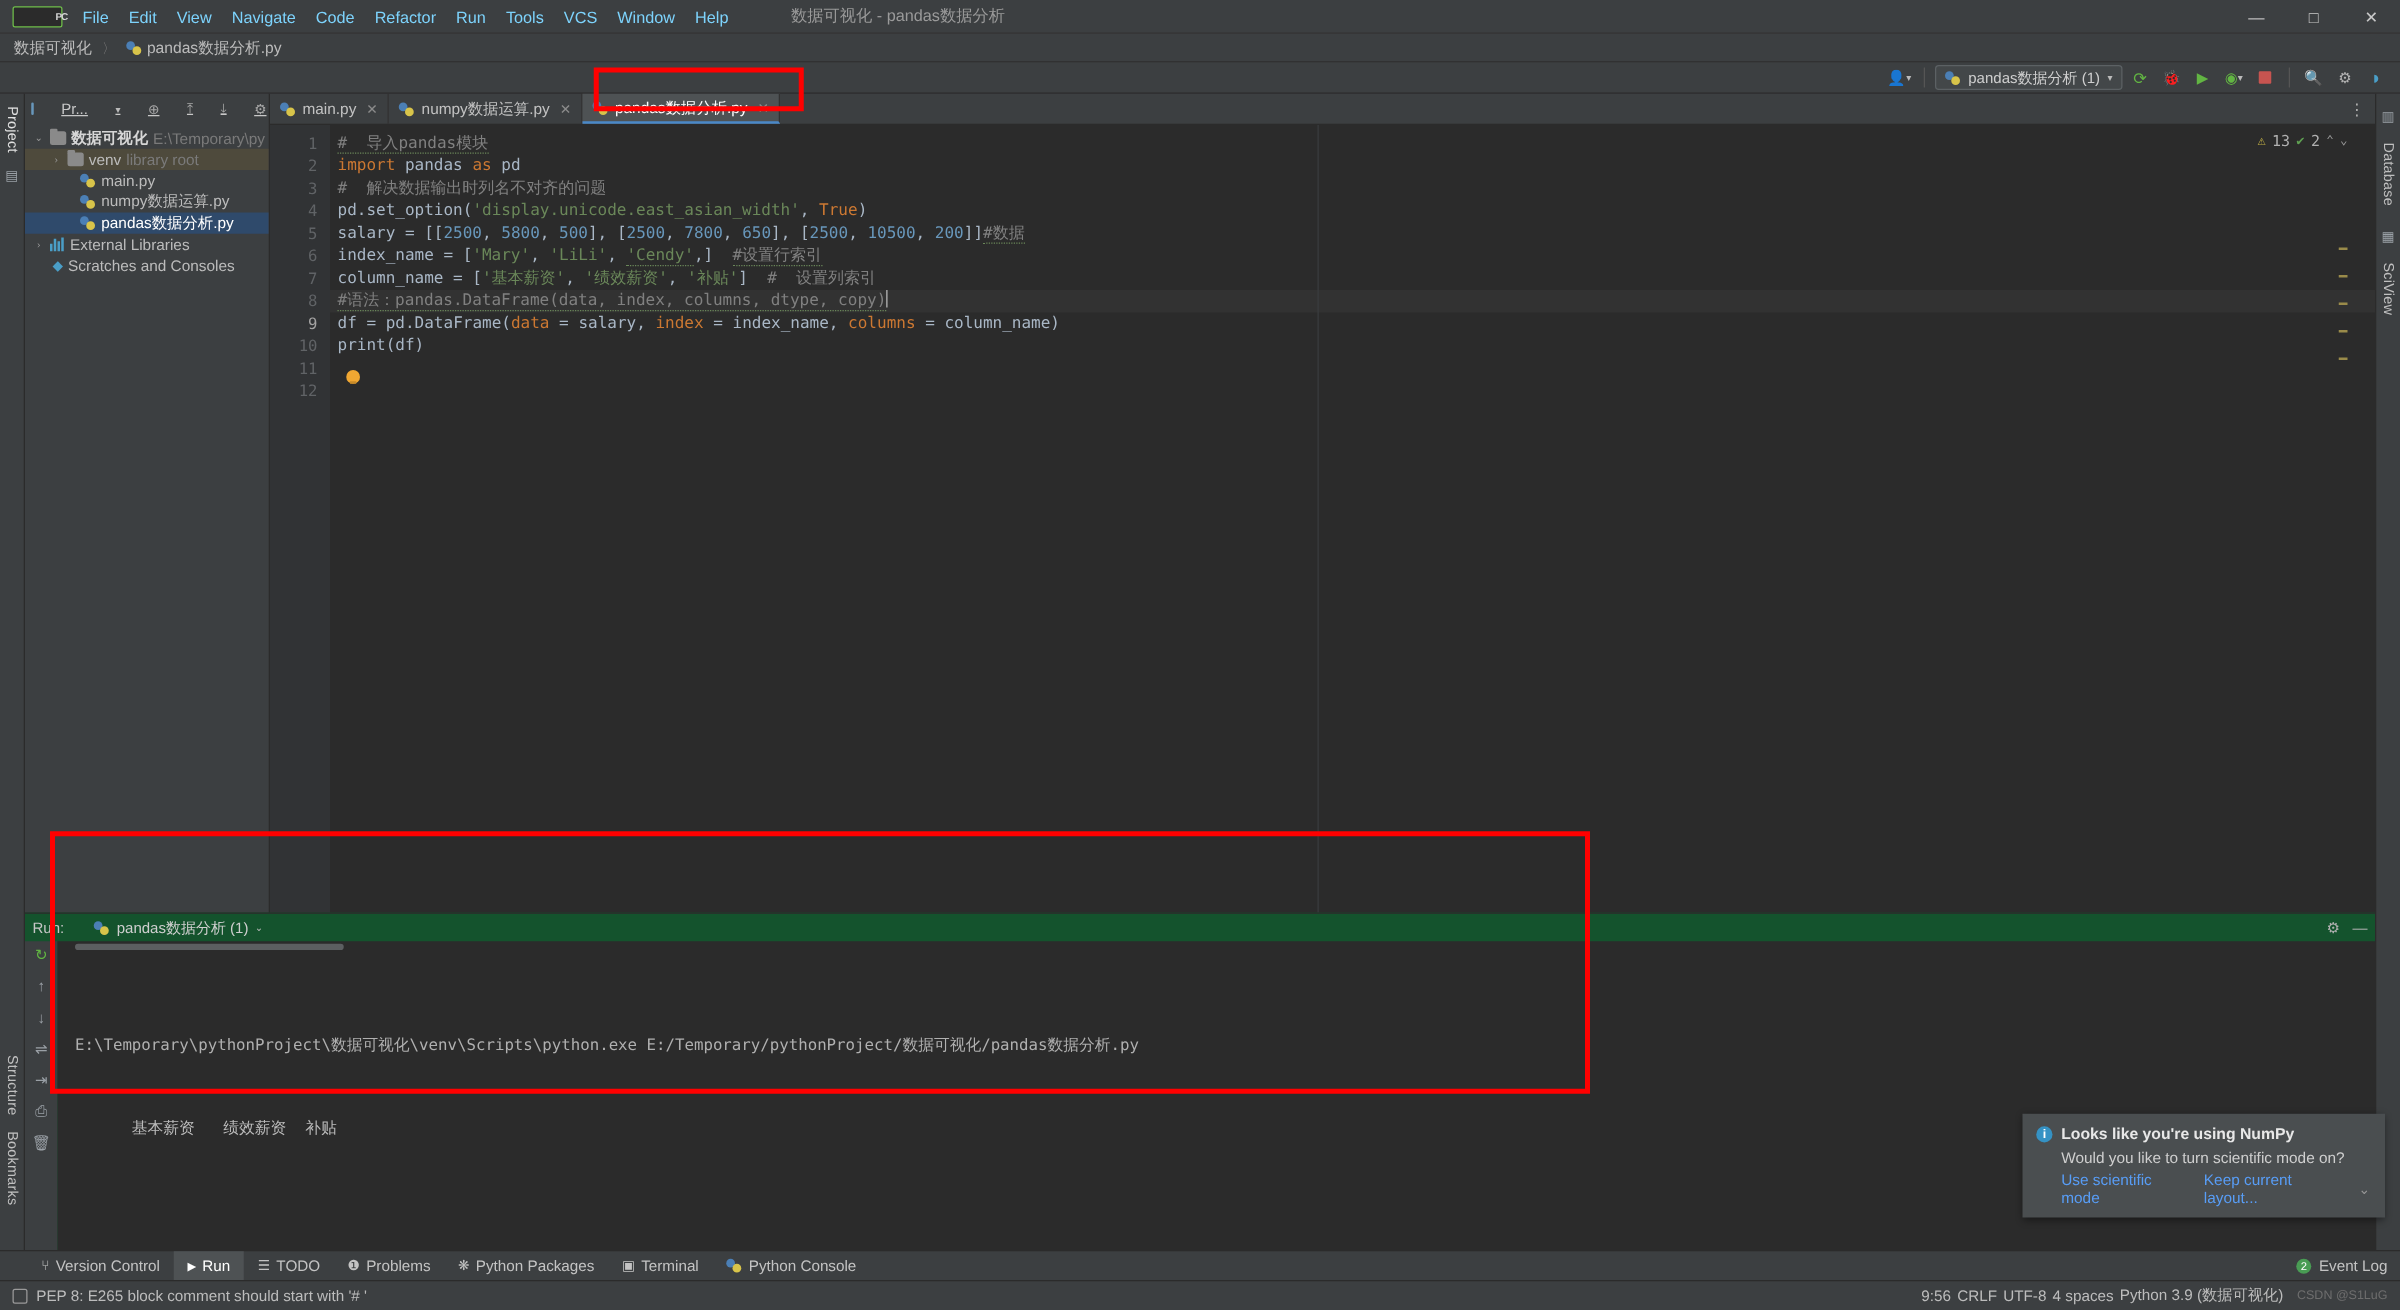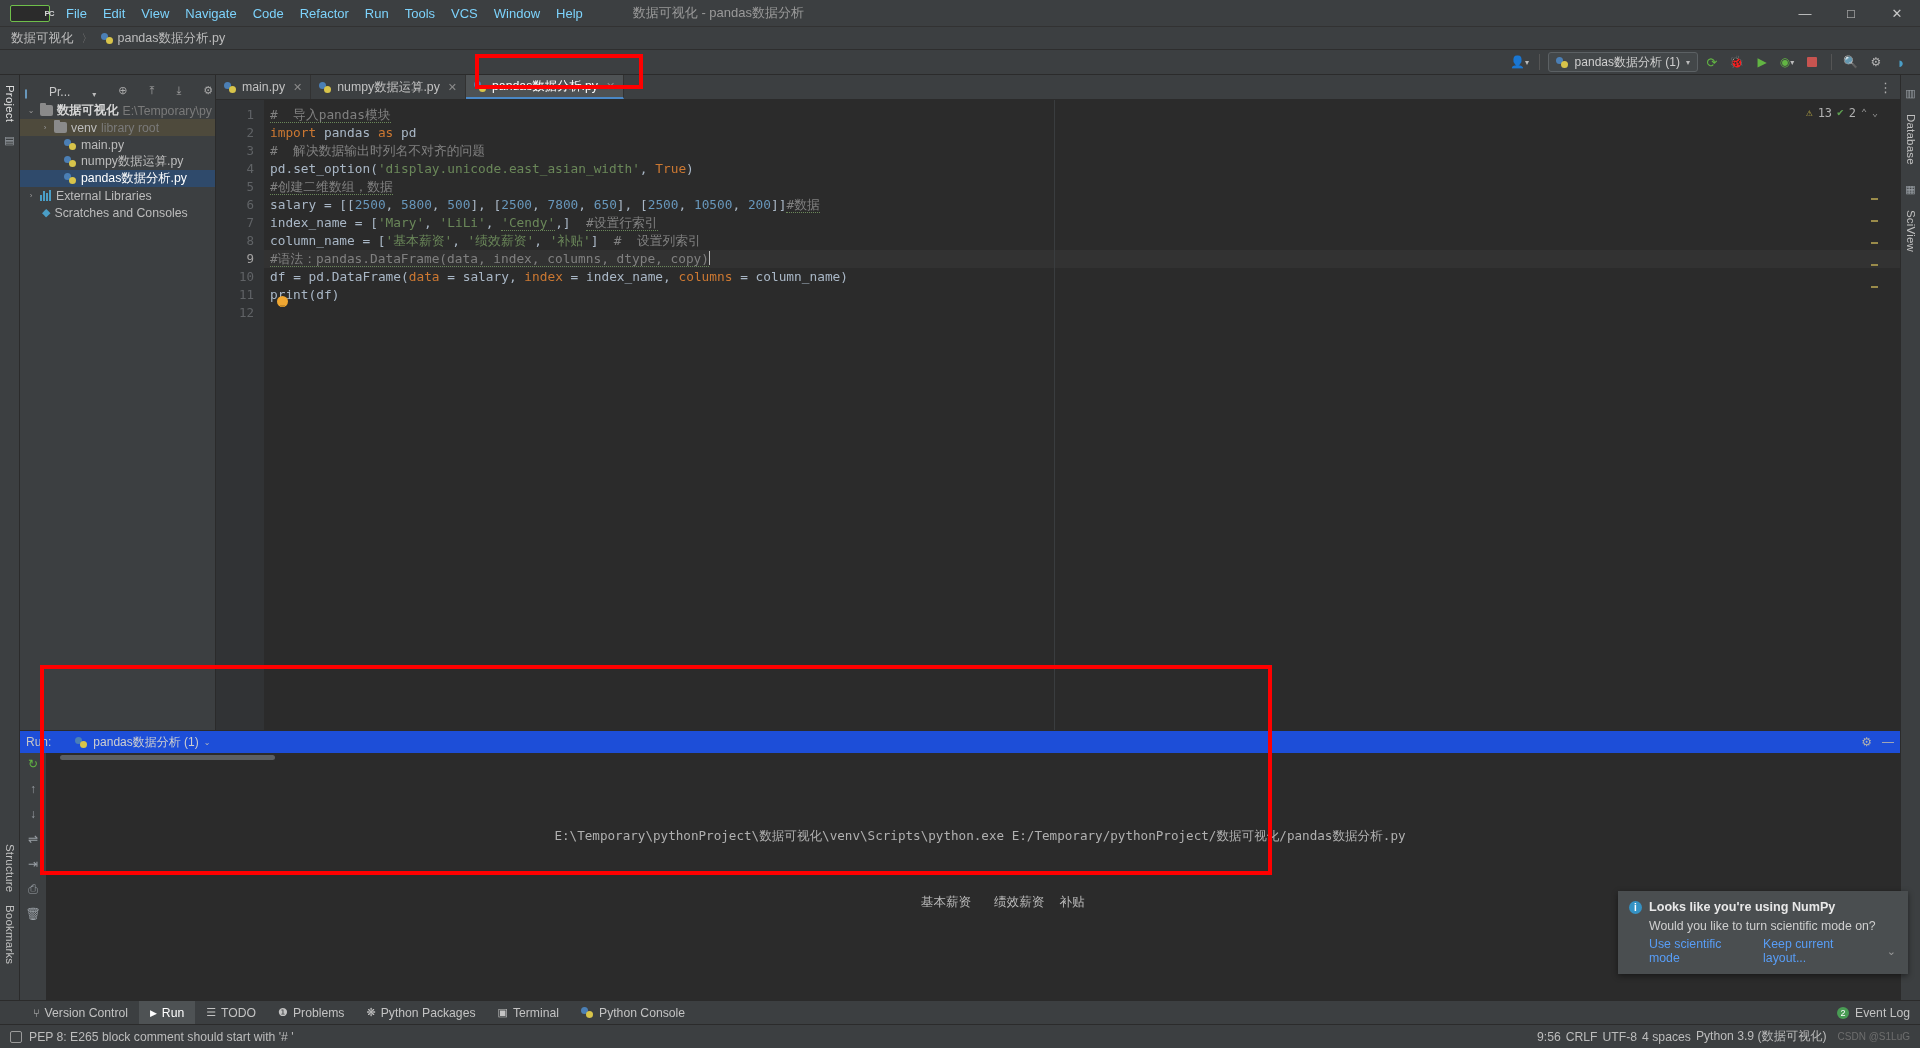--- a/index.html
+++ b/index.html
@@ -85,21 +85,21 @@
   }
   .vtext.sel{ color:#e0e0e0; }
   .strip-ico{ font-size:11px;color:#9aa0a6;margin:6px 0; }
 
   
   .project-panel{
     width:196px;background:#3c3f41;display:flex;flex-direction:column;
     border-right:1px solid #2b2b2b;
   }
   .pp-header{
-    height:24px;display:flex;align-items:flex-end;gap:22px;padding:0 5px;font-size:12px;color:#c8c8c8;
+    height:24px;display:flex;align-items:center;gap:22px;padding:0 5px;font-size:12px;color:#c8c8c8;text-decoration:underline;
   }
   .blue-sq{ width:12px;height:10px;border:1.5px solid #6897bb;background:#3c3f41;border-radius:1px; }
   .pp-ico{ width:17px;height:17px;display:flex;align-items:center;justify-content:center;
            font-size:11px;color:#a8a8a8; }
   .tree{ flex:1;overflow:hidden;padding-top:3px;font-size:12.3px; }
   .trow{
     display:flex;align-items:center;height:17px;padding-left:6px;white-space:nowrap;gap:4px;
     color:#bcbcbc;
   }
   .trow.sel-blue{ background:#2f4a6b; }
@@ -169,22 +169,22 @@
 
   .right-strip{
     width:20px;background:#3c3f41;border-left:1px solid #2b2b2b;display:flex;flex-direction:column;
     align-items:center;padding-top:6px;gap:2px;
   }
   .scroll-marks{ position:absolute;right:22px;top:90px;width:8px; }
   .mark{ position:absolute;right:0;width:7px;height:2px;background:#9a8b4a; }
 
   
   .runpanel{
-    position:absolute;left:20px;right:20px;bottom:48px;height:270px;background:#1d4ed8;
-    display:flex;flex-direction:column;border-top:1px solid #2b2b2b;text-align:center;
+    position:absolute;left:20px;right:20px;bottom:48px;height:270px;background:#14532d;
+    display:flex;flex-direction:column;border-top:1px solid #2b2b2b;
   }
   .run-head{
     height:22px;display:flex;align-items:center;gap:6px;padding:0 6px;font-size:12px;color:#c6c6c6;
   }
   .run-head .rh-title{ color:#c6c6c6; }
   .run-tab{ display:flex;align-items:center;gap:5px;margin-left:18px;color:#cfcfcf; }
   .run-head-right{ margin-left:auto;display:flex;align-items:center;gap:10px;color:#b0b0b0;font-size:12px; }
   .run-main{ flex:1;display:flex;min-height:0; }
   .run-side{
     width:26px;background:#3c3f41;display:flex;flex-direction:column;align-items:center;
@@ -431,21 +431,20 @@
 
         <div class="codearea">
           <div class="cl"><span class="cmt squig">#  导入pandas模块</span></div>
 
           <div class="cl"><span class="kw">import</span> <span class="cls">pandas</span> <span class="kw">as</span> <span class="cls">pd</span></div>
 
           <div class="cl"><span class="cmt">#  解决数据输出时列名不对齐的问题</span></div>
 
           <div class="cl"><span class="cls">pd</span>.<span class="cls">set_option</span>(<span class="str">'display.unicode.east_asian_width'</span>, <span class="kw">True</span>)</div>
 
-          <div class="cl"><span class="cmt squig">#创建二维数组，数据</span></div>
 
           <div class="cl"><span class="cls">salary</span> = [[<span class="num">2500</span>, <span class="num">5800</span>, <span class="num">500</span>], [<span class="num">2500</span>, <span class="num">7800</span>, <span class="num">650</span>], [<span class="num">2500</span>, <span class="num">10500</span>, <span class="num">200</span>]]<span class="cmt squig">#数据</span></div>
 
           <div class="cl"><span class="cls">index_name</span> = [<span class="str">'Mary'</span>, <span class="str">'LiLi'</span>, <span class="str squig">'Cendy'</span>,]  <span class="cmt squig">#设置行索引</span></div>
 
           <div class="cl"><span class="cls">column_name</span> = [<span class="str">'基本薪资'</span>, <span class="str">'绩效薪资'</span>, <span class="str">'补贴'</span>]  <span class="cmt">#  设置列索引</span></div>
 
           <div class="cl hl"><span class="cmt squig">#语法：pandas.DataFrame(data, index, columns, dtype, copy)</span><span class="caret-bar"></span></div>
 
           <div class="cl"><span class="cls">df</span> = <span class="cls">pd</span>.<span class="cls">DataFrame</span>(<span class="param">data</span> = <span class="cls">salary</span>, <span class="param">index</span> = <span class="cls">index_name</span>, <span class="param">columns</span> = <span class="cls">column_name</span>)</div>

